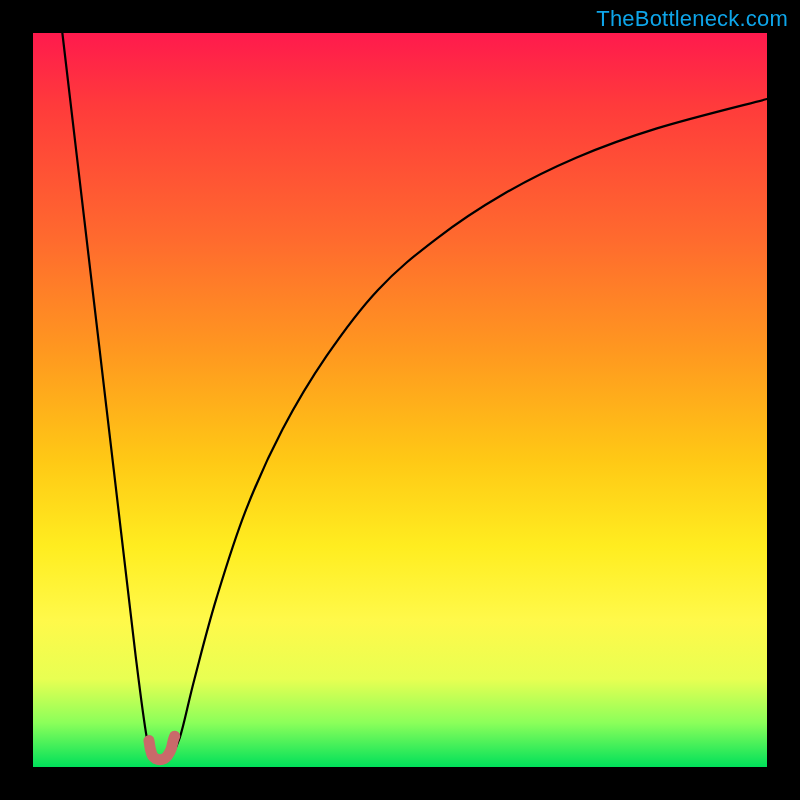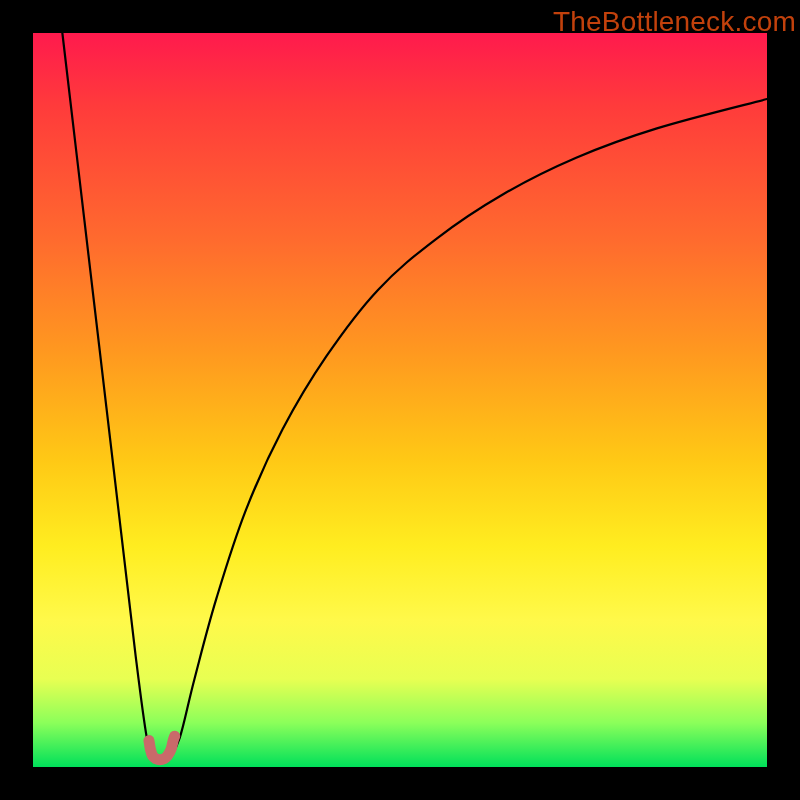--- a/index.html
+++ b/index.html
@@ -33,23 +33,23 @@
       #ffed20 70%,
       #fff94a 80%,
       #e8ff52 88%,
       #8bff5a 94%,
       #00e05a 100%
     );
   }
   .watermark {
     position: absolute;
     top: 6px;
-    right: 4px;
-    color: #c2410c;
-    font-size: 28px;
+    right: 12px;
+    color: #0ea5e9;
+    font-size: 22px;
     font-weight: 500;
     letter-spacing: 0.2px;
     user-select: none;
   }
   svg.curves {
     position: absolute;
     left: 0;
     top: 0;
     width: 734px;
     height: 734px;

